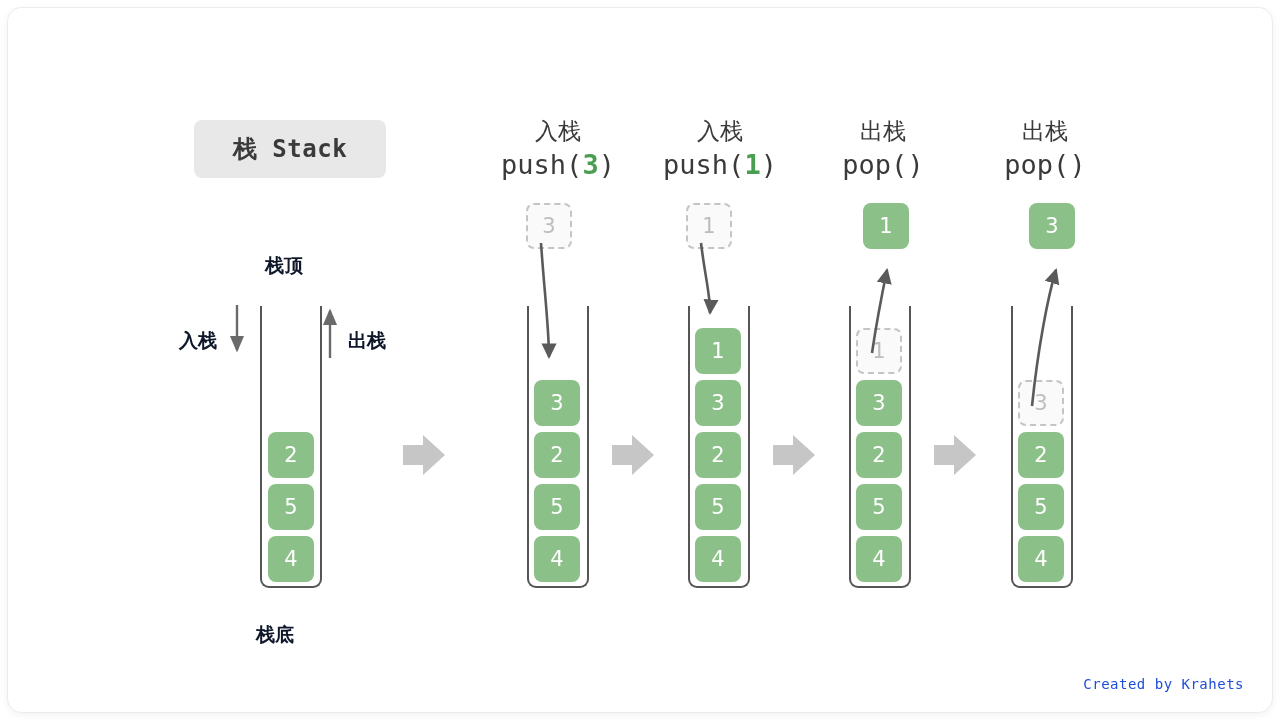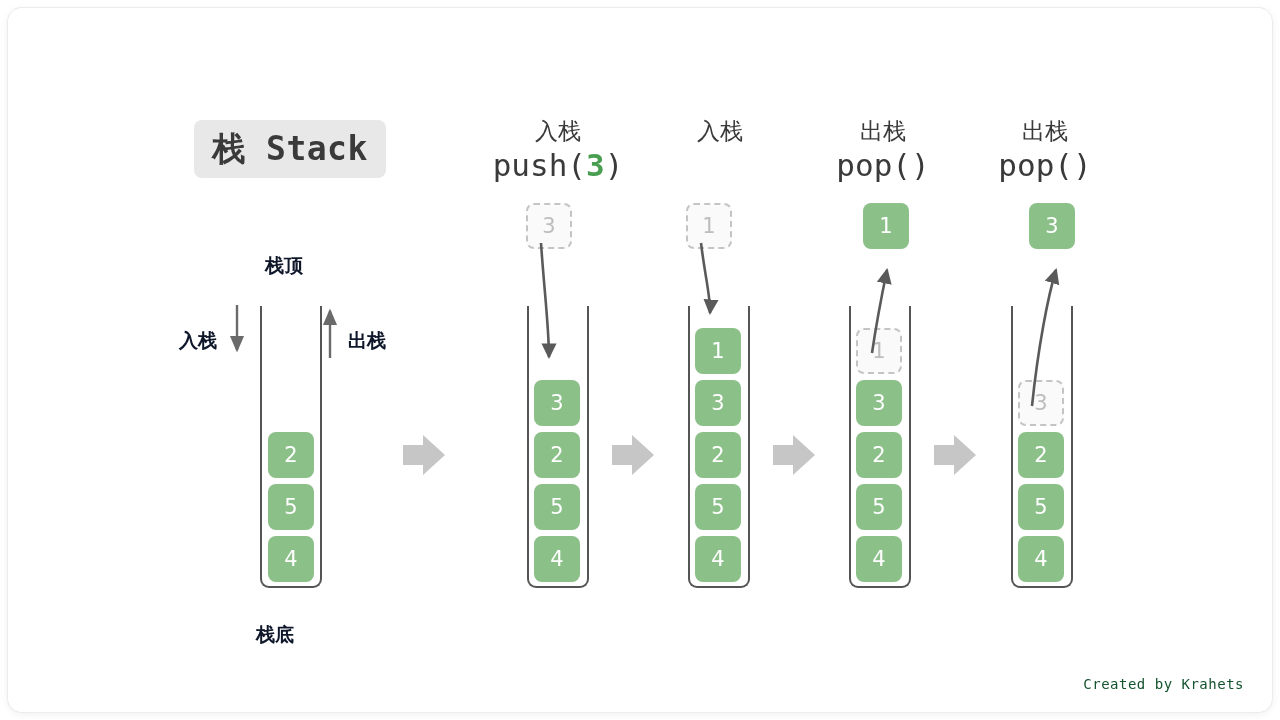--- a/index.html
+++ b/index.html
@@ -31,40 +31,40 @@
     left: 186px;
     top: 112px;
     width: 192px;
     height: 58px;
     background: #e8e8e8;
     border-radius: 8px;
     display: flex;
     align-items: center;
     justify-content: center;
     font-family: "DejaVu Sans Mono", monospace;
-    font-size: 33px;
+    font-size: 24px;
     font-weight: bold;
     color: #3a3a3a;
     letter-spacing: 0.5px;
   }
 
   
   .col-head {
     position: absolute;
     width: 180px;
     text-align: center;
     color: #3a3a3a;
   }
   .col-head .cn {
     font-size: 23px;
     line-height: 34px;
     font-family: "DejaVu Sans", sans-serif;
   }
   .col-head .code {
-    font-size: 31px;
+    font-size: 27px;
     line-height: 34px;
     font-family: "DejaVu Sans Mono", monospace;
   }
   .col-head .code em {
     font-style: normal;
     font-weight: bold;
     color: #4a9e52;
   }
 
   
@@ -119,21 +119,21 @@
     pointer-events: none;
   }
 
   
   .credit {
     position: absolute;
     right: 28px;
     bottom: 20px;
     font-family: "DejaVu Sans Mono", monospace;
     font-size: 14px;
-    color: #14532d;
+    color: #1d4ed8;
     letter-spacing: 0.5px;
   }
 </style>
 </head>
 <body>
 
 <div id="canvas">
 
   <div class="title-badge">栈 Stack</div>
 
@@ -153,20 +153,21 @@
   </div>
   <div class="cell ghost" style="left:518px; top:195px;">3</div>
   <div class="stack" style="left:519px; top:298px; width:62px; height:282px;"></div>
   <div class="cell" style="left:526px; top:372px;">3</div>
   <div class="cell" style="left:526px; top:424px;">2</div>
   <div class="cell" style="left:526px; top:476px;">5</div>
   <div class="cell" style="left:526px; top:528px;">4</div>
 
   <div class="col-head" style="left:622px; top:106px;">
     <div class="cn">入栈</div>
+    <div class="code"><span>push(</span><em>1</em><span>)</span></div>
   </div>
   <div class="cell ghost" style="left:678px; top:195px;">1</div>
   <div class="stack" style="left:680px; top:298px; width:62px; height:282px;"></div>
   <div class="cell" style="left:687px; top:320px;">1</div>
   <div class="cell" style="left:687px; top:372px;">3</div>
   <div class="cell" style="left:687px; top:424px;">2</div>
   <div class="cell" style="left:687px; top:476px;">5</div>
   <div class="cell" style="left:687px; top:528px;">4</div>
 
   <div class="col-head" style="left:785px; top:106px;">

